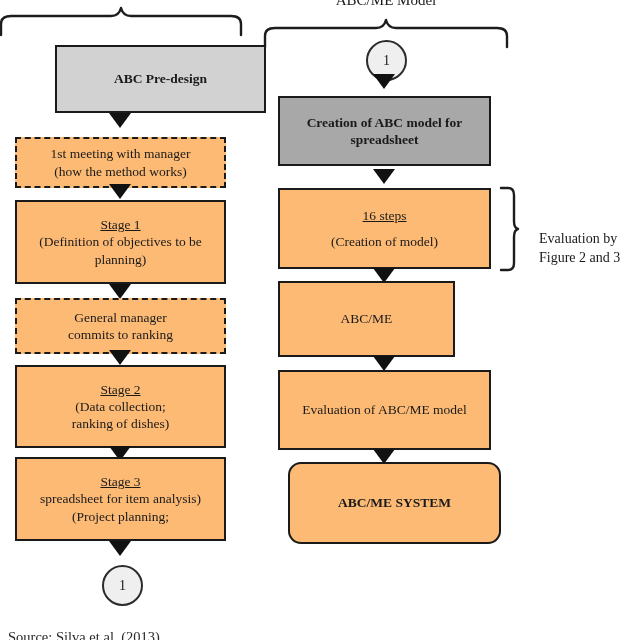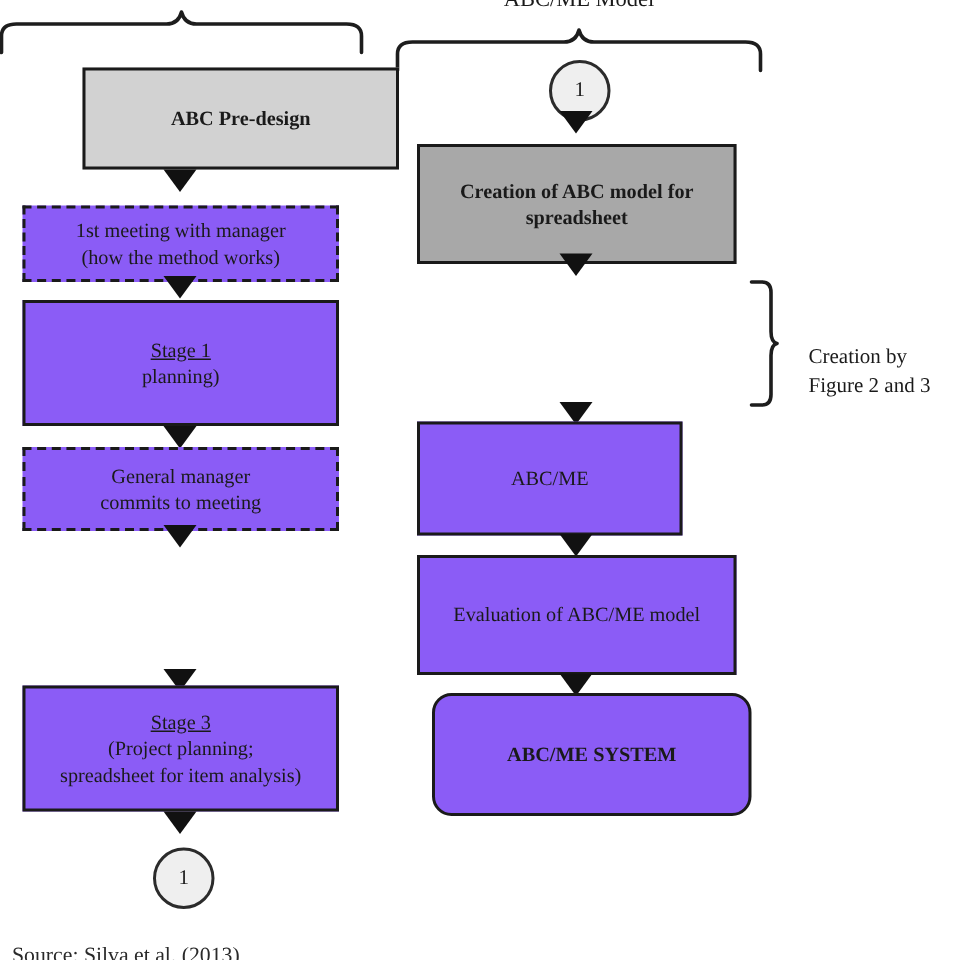--- a/index.html
+++ b/index.html
@@ -17,21 +17,21 @@
   .node{
     position:absolute;
     box-sizing:border-box;
     display:flex;
     flex-direction:column;
     align-items:center;
     justify-content:center;
     text-align:center;
     line-height:1.28;
     font-size:13.5px;
-    background:#8b5cf6;
+    background:#fdba74;
     border:2px solid #1a1a1a;
     padding:2px 6px;
   }
   .node.solid{border:2px solid #1a1a1a;}
   .node.dashed{border:2px dashed #1a1a1a;}
   .node.fill-light{background:#d2d2d2;}
   .node.fill-mid{background:#a8a8a8;}
   .node.bold{font-weight:bold;}
   .node .ttl{font-weight:normal;text-decoration:underline;}
   .node .ln{display:block;}
@@ -104,67 +104,78 @@
 
   <div class="node dashed" style="left:15px;top:137px;width:211px;height:51px;">
     <span class="ln">1st meeting with manager</span>
     <span class="ln">(how the method works)</span>
   </div>
 
   <div class="arrow" style="left:109px;top:184px;"></div>
 
   <div class="node solid" style="left:15px;top:200px;width:211px;height:84px;">
     <span class="ln ttl">Stage 1</span>
+    <span class="ln">(Definition of objectives to be</span>
     <span class="ln">planning)</span>
   </div>
 
   <div class="arrow" style="left:109px;top:284px;"></div>
 
   <div class="node dashed" style="left:15px;top:298px;width:211px;height:56px;">
     <span class="ln">General manager</span>
-    <span class="ln">commits to meeting</span>
+    <span class="ln">commits to ranking</span>
   </div>
 
   <div class="arrow" style="left:109px;top:350px;"></div>
 
+  <div class="node solid" style="left:15px;top:365px;width:211px;height:83px;">
+    <span class="ln ttl">Stage 2</span>
+    <span class="ln">(Data collection;</span>
+    <span class="ln">ranking of dishes)</span>
+  </div>
 
   <div class="arrow" style="left:109px;top:446px;"></div>
 
   <div class="node solid" style="left:15px;top:457px;width:211px;height:84px;">
     <span class="ln ttl">Stage 3</span>
+    <span class="ln">spreadsheet for item analysis)</span>
     <span class="ln">(Project planning;</span>
-    <span class="ln">spreadsheet for item analysis)</span>
   </div>
 
   <div class="arrow" style="left:109px;top:541px;"></div>
 
   <div class="circ" style="left:102px;top:565px;width:37px;height:37px;">
     <span>1</span>
   </div>
 
   <div class="circ" style="left:366px;top:40px;width:37px;height:37px;">
     <span>1</span>
   </div>
 
   <div class="arrow" style="left:373px;top:74px;"></div>
 
-  <div class="node solid fill-mid bold" style="left:278px;top:96px;width:213px;height:80px;">
+  <div class="node solid fill-mid bold" style="left:278px;top:96px;width:213px;height:70px;">
     <span class="ln">Creation of ABC model for</span>
     <span class="ln">spreadsheet</span>
   </div>
 
   <div class="arrow" style="left:373px;top:169px;"></div>
 
+  <div class="node solid" style="left:278px;top:188px;width:213px;height:81px;">
+    <span class="ln ttl">16 steps</span>
+    <span class="gap"></span>
+    <span class="ln">(Creation of model)</span>
+  </div>
 
   <svg class="brace" style="left:499px;top:187px;width:20px;height:84px;" viewBox="0 0 20 84">
     <path d="M2,1 L9,1 Q15,1 15,8 L15,34 Q15,41 19,42 Q15,43 15,50 L15,76 Q15,83 9,83 L2,83"></path>
   </svg>
 
   <div class="txt" style="left:539px;top:212px;width:102px;">
-    <span class="ln">Creation by</span>
+    <span class="ln">Evaluation by</span>
     <span class="ln">Figure 2 and 3</span>
   </div>
 
   <div class="arrow" style="left:373px;top:268px;"></div>
 
   <div class="node solid" style="left:278px;top:281px;width:177px;height:76px;">
     <span class="ln">ABC/ME</span>
   </div>
 
   <div class="arrow" style="left:373px;top:356px;"></div>

